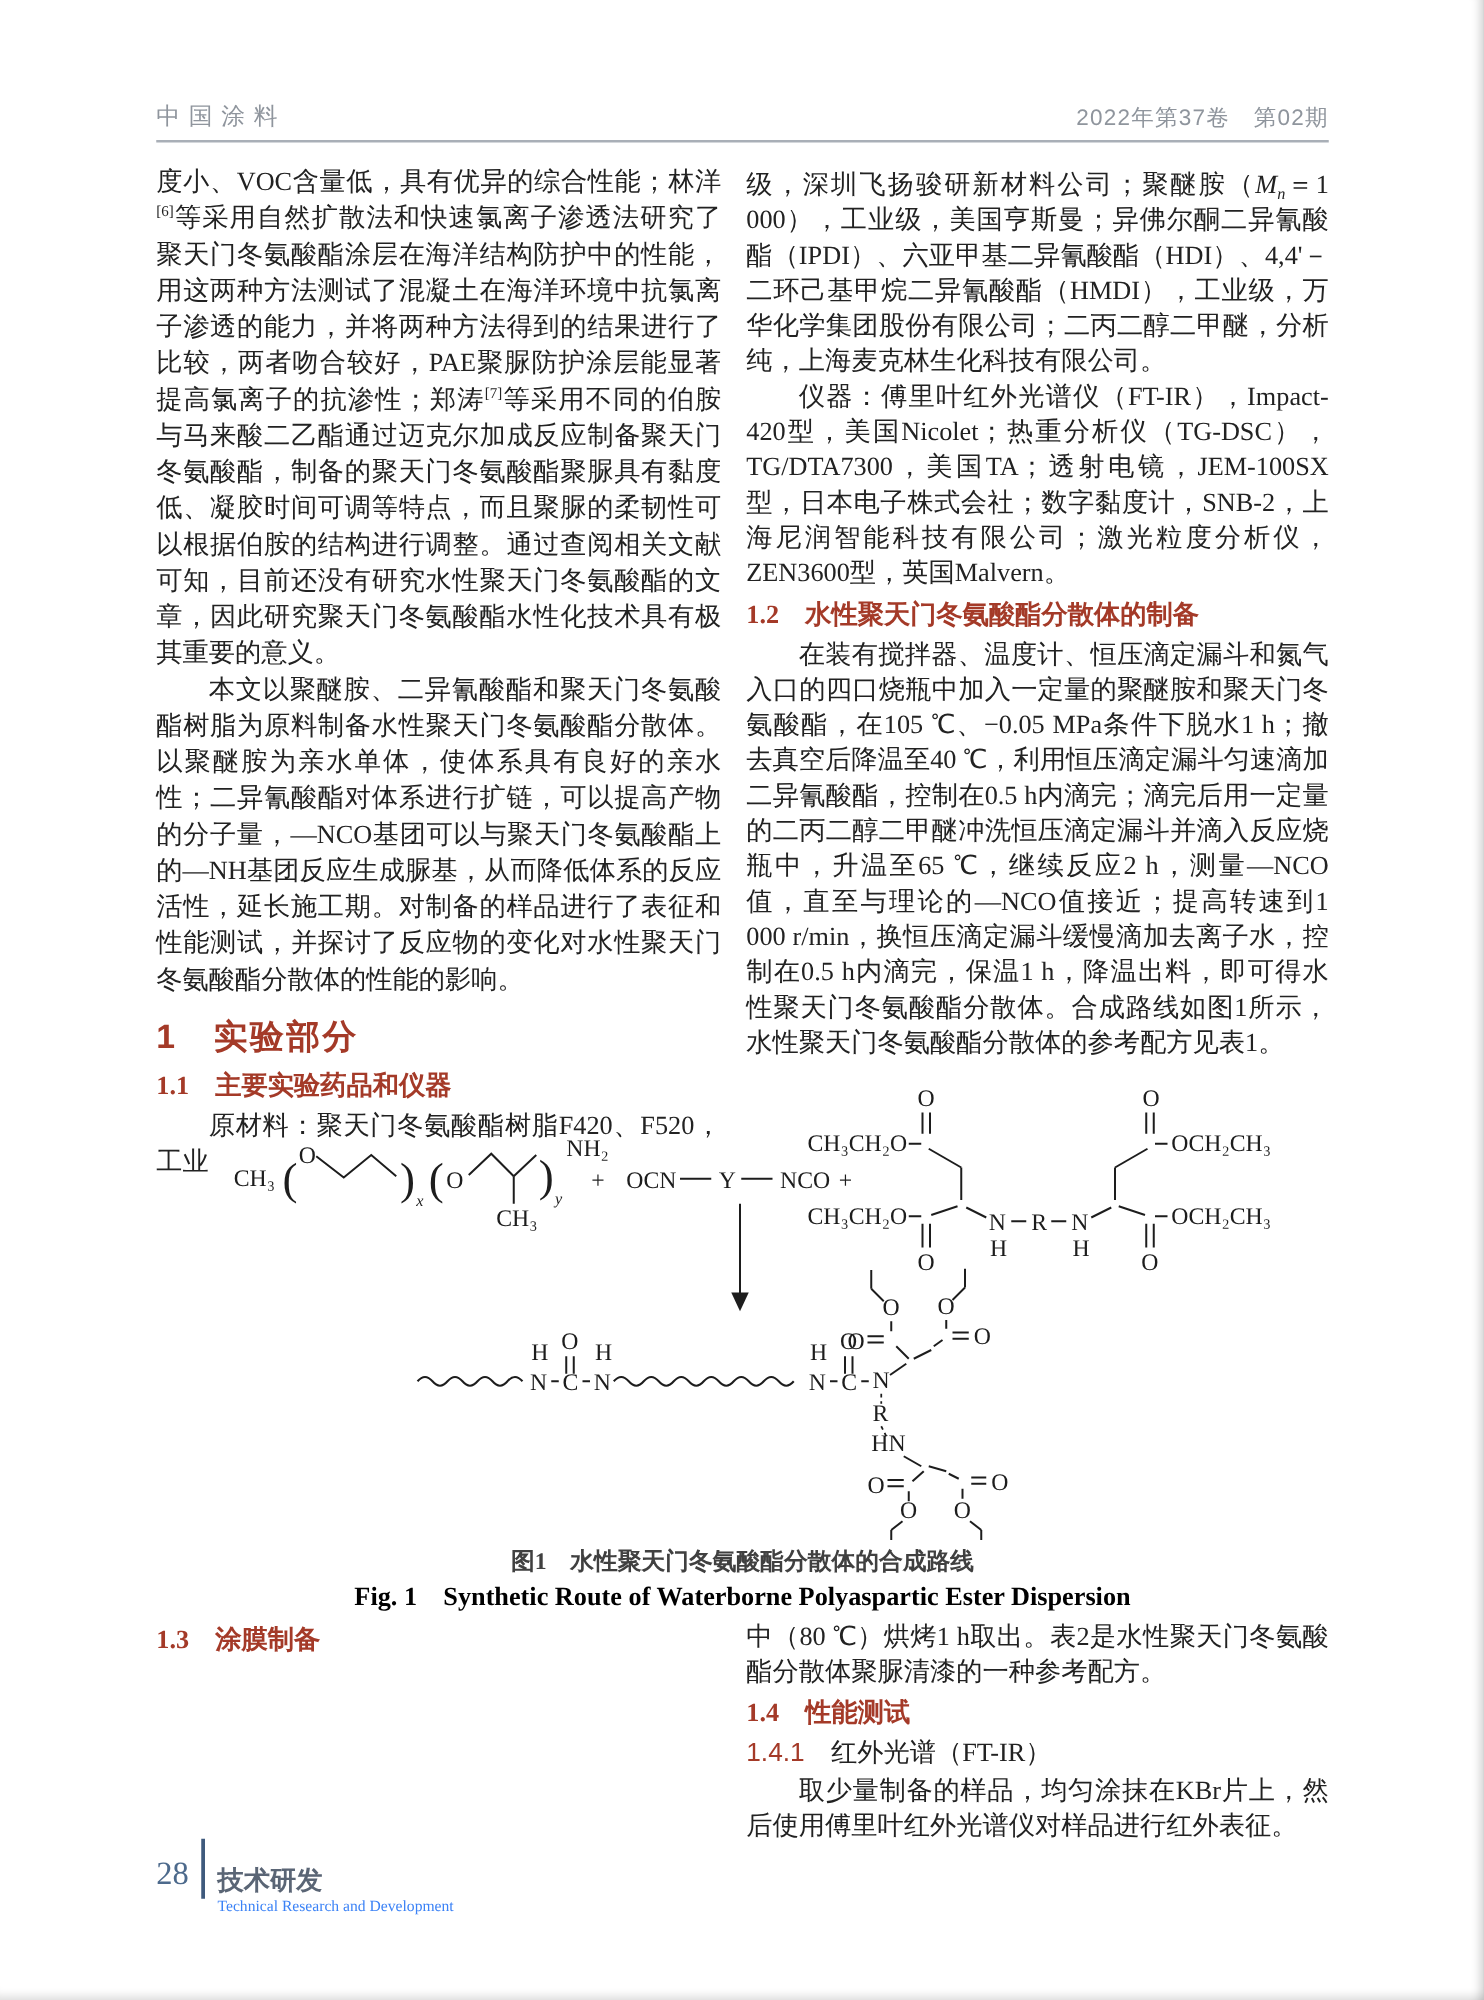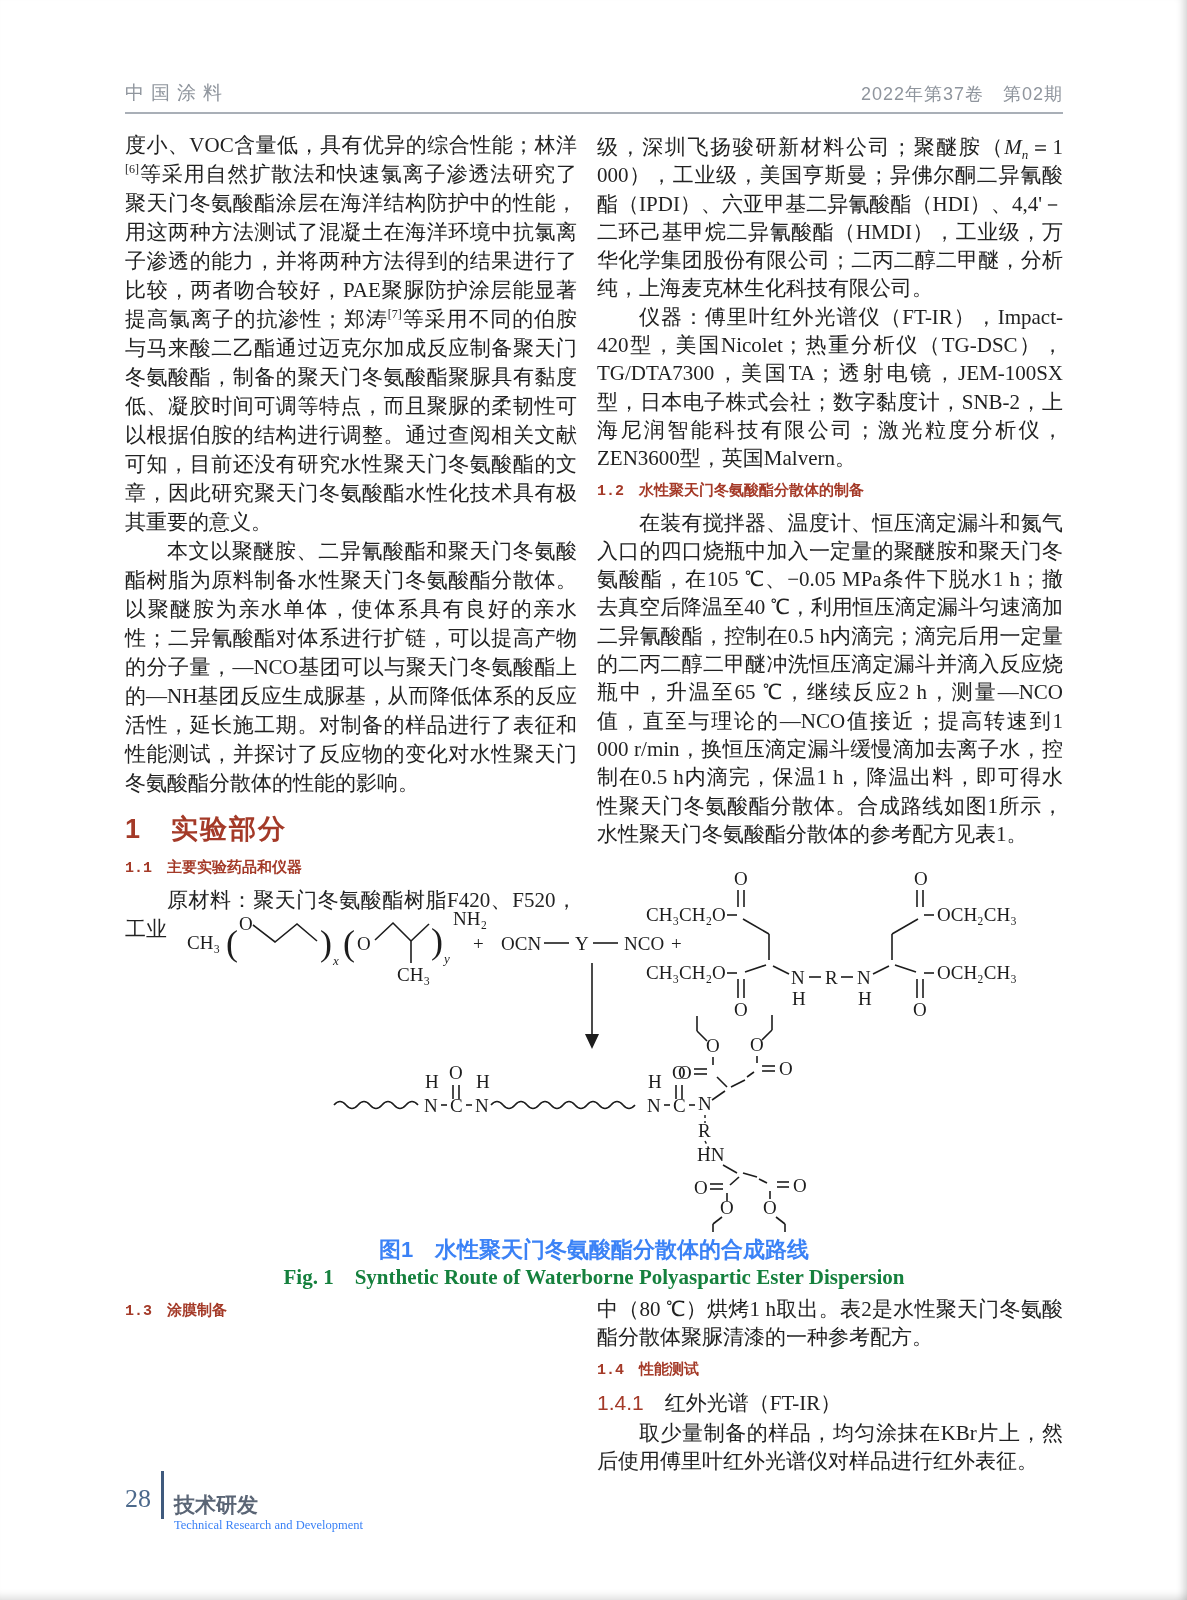--- a/index.html
+++ b/index.html
@@ -25,30 +25,30 @@
   #col-br    { left:597px; top:1295px; width:466px; }
   .blk.p { font-size:21px; line-height:29px; text-align:justify; }
   #col-right .blk.p, #col-br .blk.p { line-height:28.3px; }
   .blk.indent { text-indent:2em; }
   .blk sup { font-size:12px; vertical-align:super; line-height:0; }
   .blk sub { font-size:13px; vertical-align:sub; line-height:0; }
   .it { font-style:italic; }
   .red { color:#a43a28; }
   .blk.h1 { font-family:"Liberation Sans",sans-serif; font-weight:bold; color:#a43a28;
             font-size:27px; line-height:34px; margin:14px 0 8px 0; letter-spacing:2px; }
-  .blk.h2 { font-family:Liberation Mono, monospace; font-weight:bold; color:#a43a28;
-            font-size:15px; line-height:29px; margin:4px 0 3px 0; }
+  .blk.h2 { font-family:Liberation Serif, serif; font-weight:bold; color:#a43a28;
+            font-size:21px; line-height:29px; margin:4px 0 3px 0; }
   .blk.h3 { font-size:21px; line-height:29px; margin:2px 0 1px 0; }
   .blk.h3 .red { font-family:"Liberation Sans",sans-serif; }
   
   .figure { position:absolute; left:128px; top:853px; width:932px; }
   .figure svg { display:block; }
   .fig-captions { position:absolute; left:125px; top:1236px; width:938px; text-align:center; }
-  .cap-cn { font-family:Liberation Sans, sans-serif; font-weight:bold; font-size:22px; line-height:27px; color:#3b82f6; }
-  .cap-en { font-family:"Liberation Serif",serif; font-weight:bold; font-size:21px; line-height:29px; color:#15803d; }
+  .cap-cn { font-family:Liberation Serif, serif; font-weight:bold; font-size:19px; line-height:27px; color:#404040; }
+  .cap-en { font-family:"Liberation Serif",serif; font-weight:bold; font-size:21px; line-height:29px; color:#000000; }
   
   .ftr { position:absolute; left:125px; top:1456px; display:flex; align-items:center; }
   .ftr .pageno { font-size:26px; color:#4d6a8c; margin-right:10px; margin-top:8px; }
   .ftr .bar { width:3px; height:48px; background:#3f5a7d; margin-right:10px; }
   .ftr .sec-cn { font-family:"Liberation Sans",sans-serif; font-weight:bold; font-size:21px; color:#5a6575; line-height:24px;margin-top:37px; }
   .ftr .sec-en { font-size:12.5px; color:#3b82f6; line-height:16px; }
   
   .atom { font-family:"Liberation Serif",serif; font-size:19px; fill:#1d1d1d; }
   .atom-s { font-family:"Liberation Serif",serif; font-size:13px; font-style:italic; fill:#1d1d1d; }
   .paren { font-family:"Liberation Serif",serif; font-size:36px; fill:#1d1d1d; }

